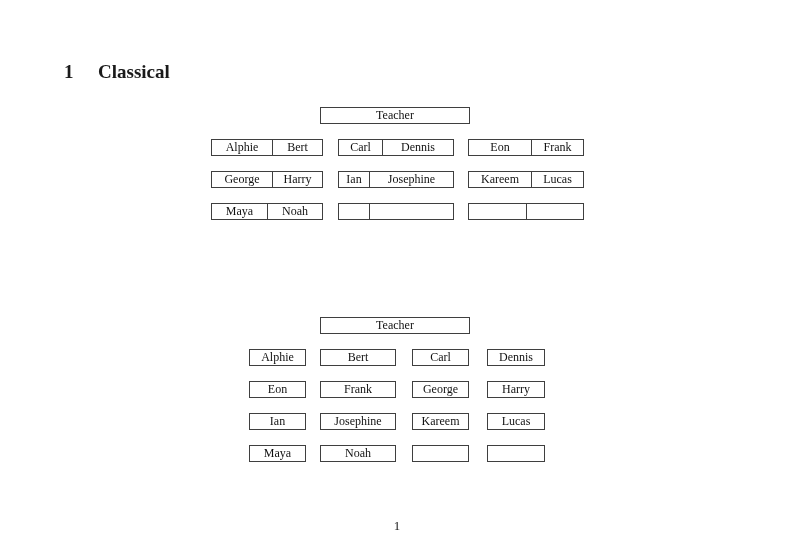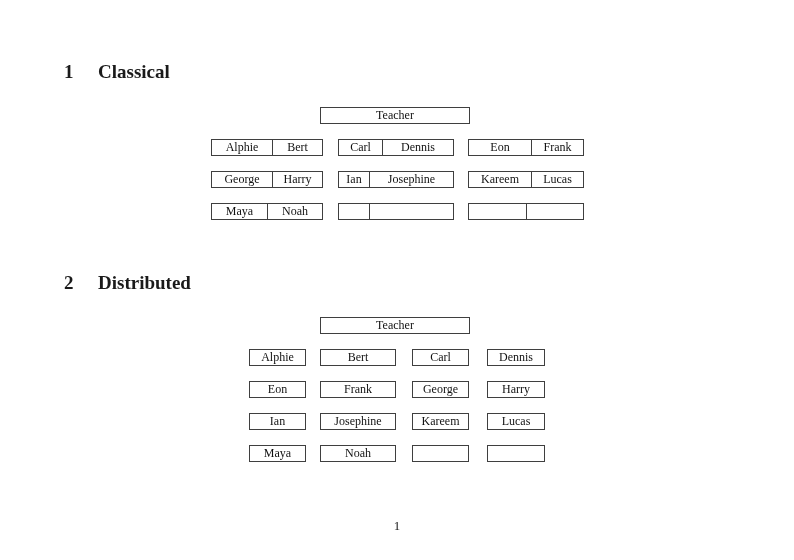--- a/index.html
+++ b/index.html
@@ -112,23 +112,20 @@
   </div>
   <div class="desk" style="left:338px;top:203px">
     <div class="cell" style="width:30px"></div>
     <div class="cell" style="width:83px"></div>
   </div>
   <div class="desk" style="left:468px;top:203px">
     <div class="cell" style="width:57px"></div>
     <div class="cell" style="width:56px"></div>
   </div>
 
-  <h2 class="heading" style="top:272px">
-    <span class="sec-num">2</span><span class="sec-title">Distributed</span>
-  </h2>
 
   <div class="box" style="left:320px;top:317px;width:148px">Teacher</div>
 
   <div class="box" style="left:249px;top:349px;width:55px">Alphie</div>
   <div class="box" style="left:320px;top:349px;width:74px">Bert</div>
   <div class="box" style="left:412px;top:349px;width:55px">Carl</div>
   <div class="box" style="left:487px;top:349px;width:56px">Dennis</div>
 
   <div class="box" style="left:249px;top:381px;width:55px">Eon</div>
   <div class="box" style="left:320px;top:381px;width:74px">Frank</div>

